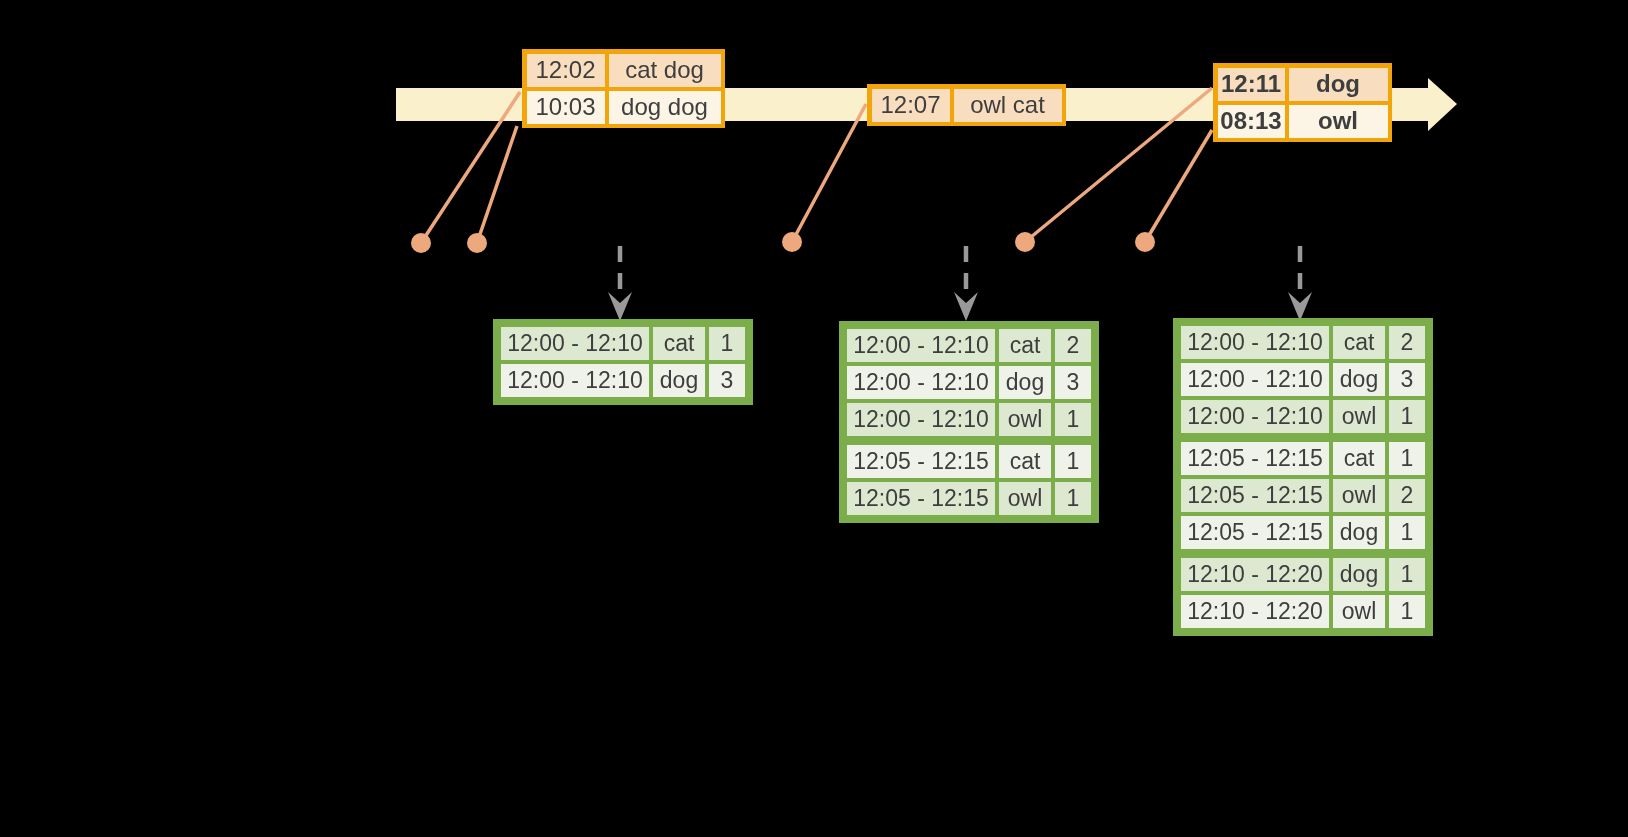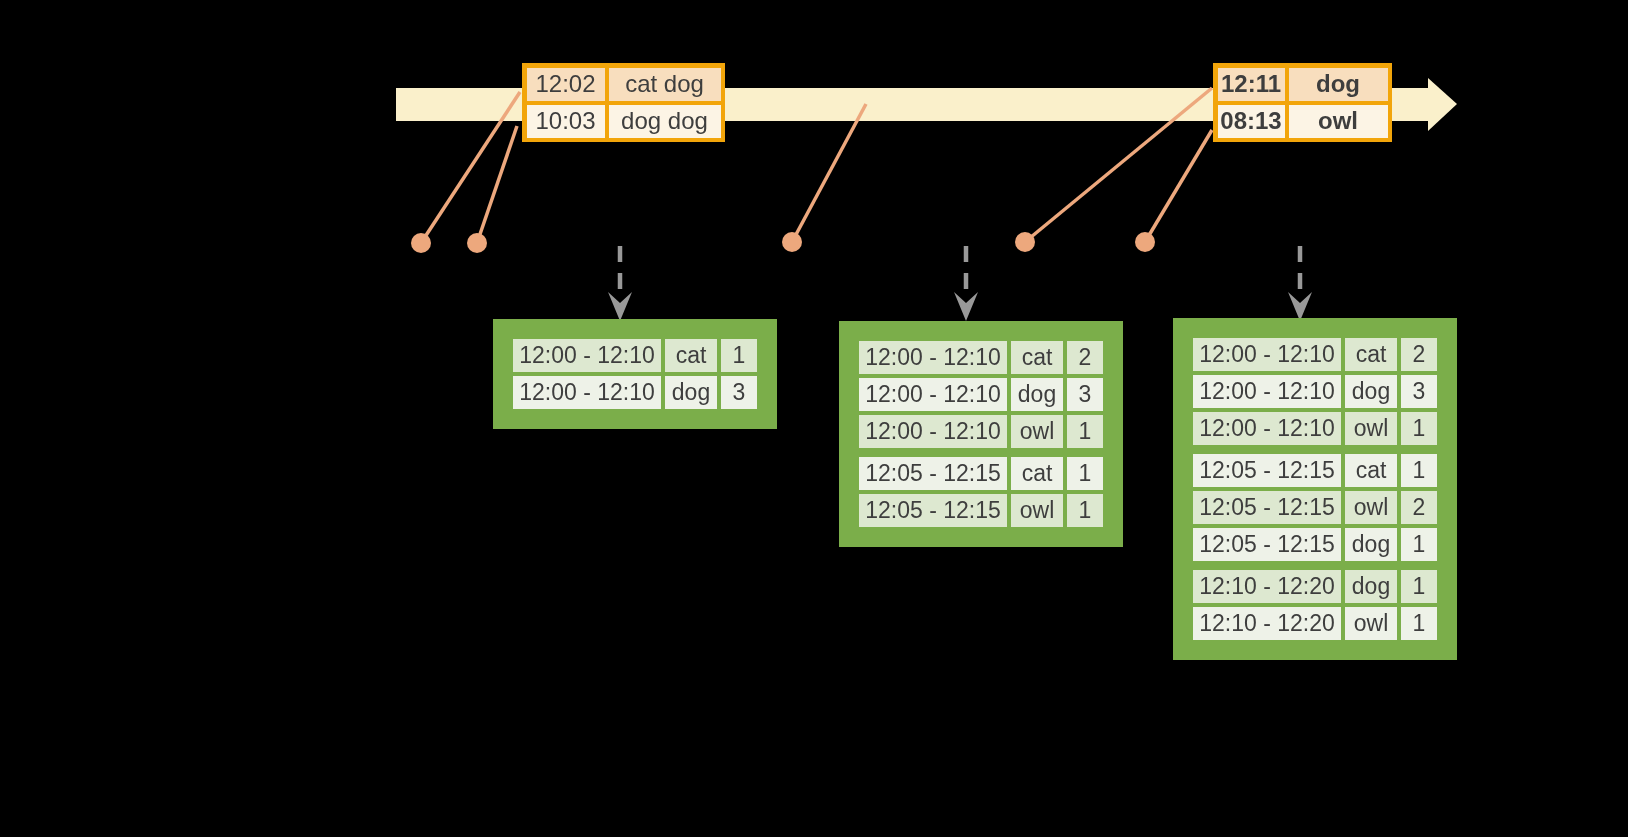--- a/index.html
+++ b/index.html
@@ -32,21 +32,21 @@
   }
   .e-dark  { background: var(--event_row_dark,  #F8DEBE); }
   .e-light { background: var(--event_row_light, #FCF4E5); }
 
   
   .gtable {
     position: absolute;
     display: flex;
     flex-direction: column;
     gap: 4px;
-    padding: 20px;
+    padding: 8px;
     background: var(--result_border, #7BAE4A);
   }
   .grow { display: grid; grid-template-columns: 148px 52px 36px; gap: 4px; }
   .grow .cell { font-size: 23px; }
   .g-dark  .cell { background: var(--result_row_dark,  #DDE8D0); }
   .g-light .cell { background: var(--result_row_light, #EEF2E8); }
   .ggap { margin-top: 5px; }
 </style>
 </head>
 <body>
@@ -70,27 +70,31 @@
     <circle cx="1145" cy="242" r="10" style="fill:var(--marker,#EDA87D)"></circle>
 
     <line x1="620" y1="246" x2="620" y2="296" style="stroke:var(--trigger_arrow,#999);stroke-width:4.5;stroke-dasharray:16 11"></line>
     <polygon points="608,292 620,303 632,292 620,321" style="fill:var(--trigger_arrow,#999)"></polygon>
     <line x1="966" y1="246" x2="966" y2="296" style="stroke:var(--trigger_arrow,#999);stroke-width:4.5;stroke-dasharray:16 11"></line>
     <polygon points="954,292 966,303 978,292 966,321" style="fill:var(--trigger_arrow,#999)"></polygon>
     <line x1="1300" y1="246" x2="1300" y2="296" style="stroke:var(--trigger_arrow,#999);stroke-width:4.5;stroke-dasharray:16 11"></line>
     <polygon points="1288,292 1300,303 1312,292 1300,321" style="fill:var(--trigger_arrow,#999)"></polygon>
   </svg>
 
-  <div class="etable" style="left:522px; top:63px; grid-template-columns:78px 112px;">
+  <div class="etable" style="left:522px; top:49px; grid-template-columns:78px 112px;">
     <div class="cell e-dark">12:02</div>
     <div class="cell e-dark">cat dog</div>
     <div class="cell e-light">10:03</div>
     <div class="cell e-light">dog dog</div>
   </div>
 
+  <div class="etable" style="left:867px; top:84px; grid-template-columns:78px 108px;">
+    <div class="cell e-dark">12:07</div>
+    <div class="cell e-dark">owl cat</div>
+  </div>
 
   <div class="etable" style="left:1213px; top:63px; grid-template-columns:67px 99px;font-weight:bold;">
     <div class="cell e-dark">12:11</div>
     <div class="cell e-dark">dog</div>
     <div class="cell e-light">08:13</div>
     <div class="cell e-light">owl</div>
   </div>
 
   <div class="gtable" style="left:493px; top:319px;">
     <div class="grow g-dark">

